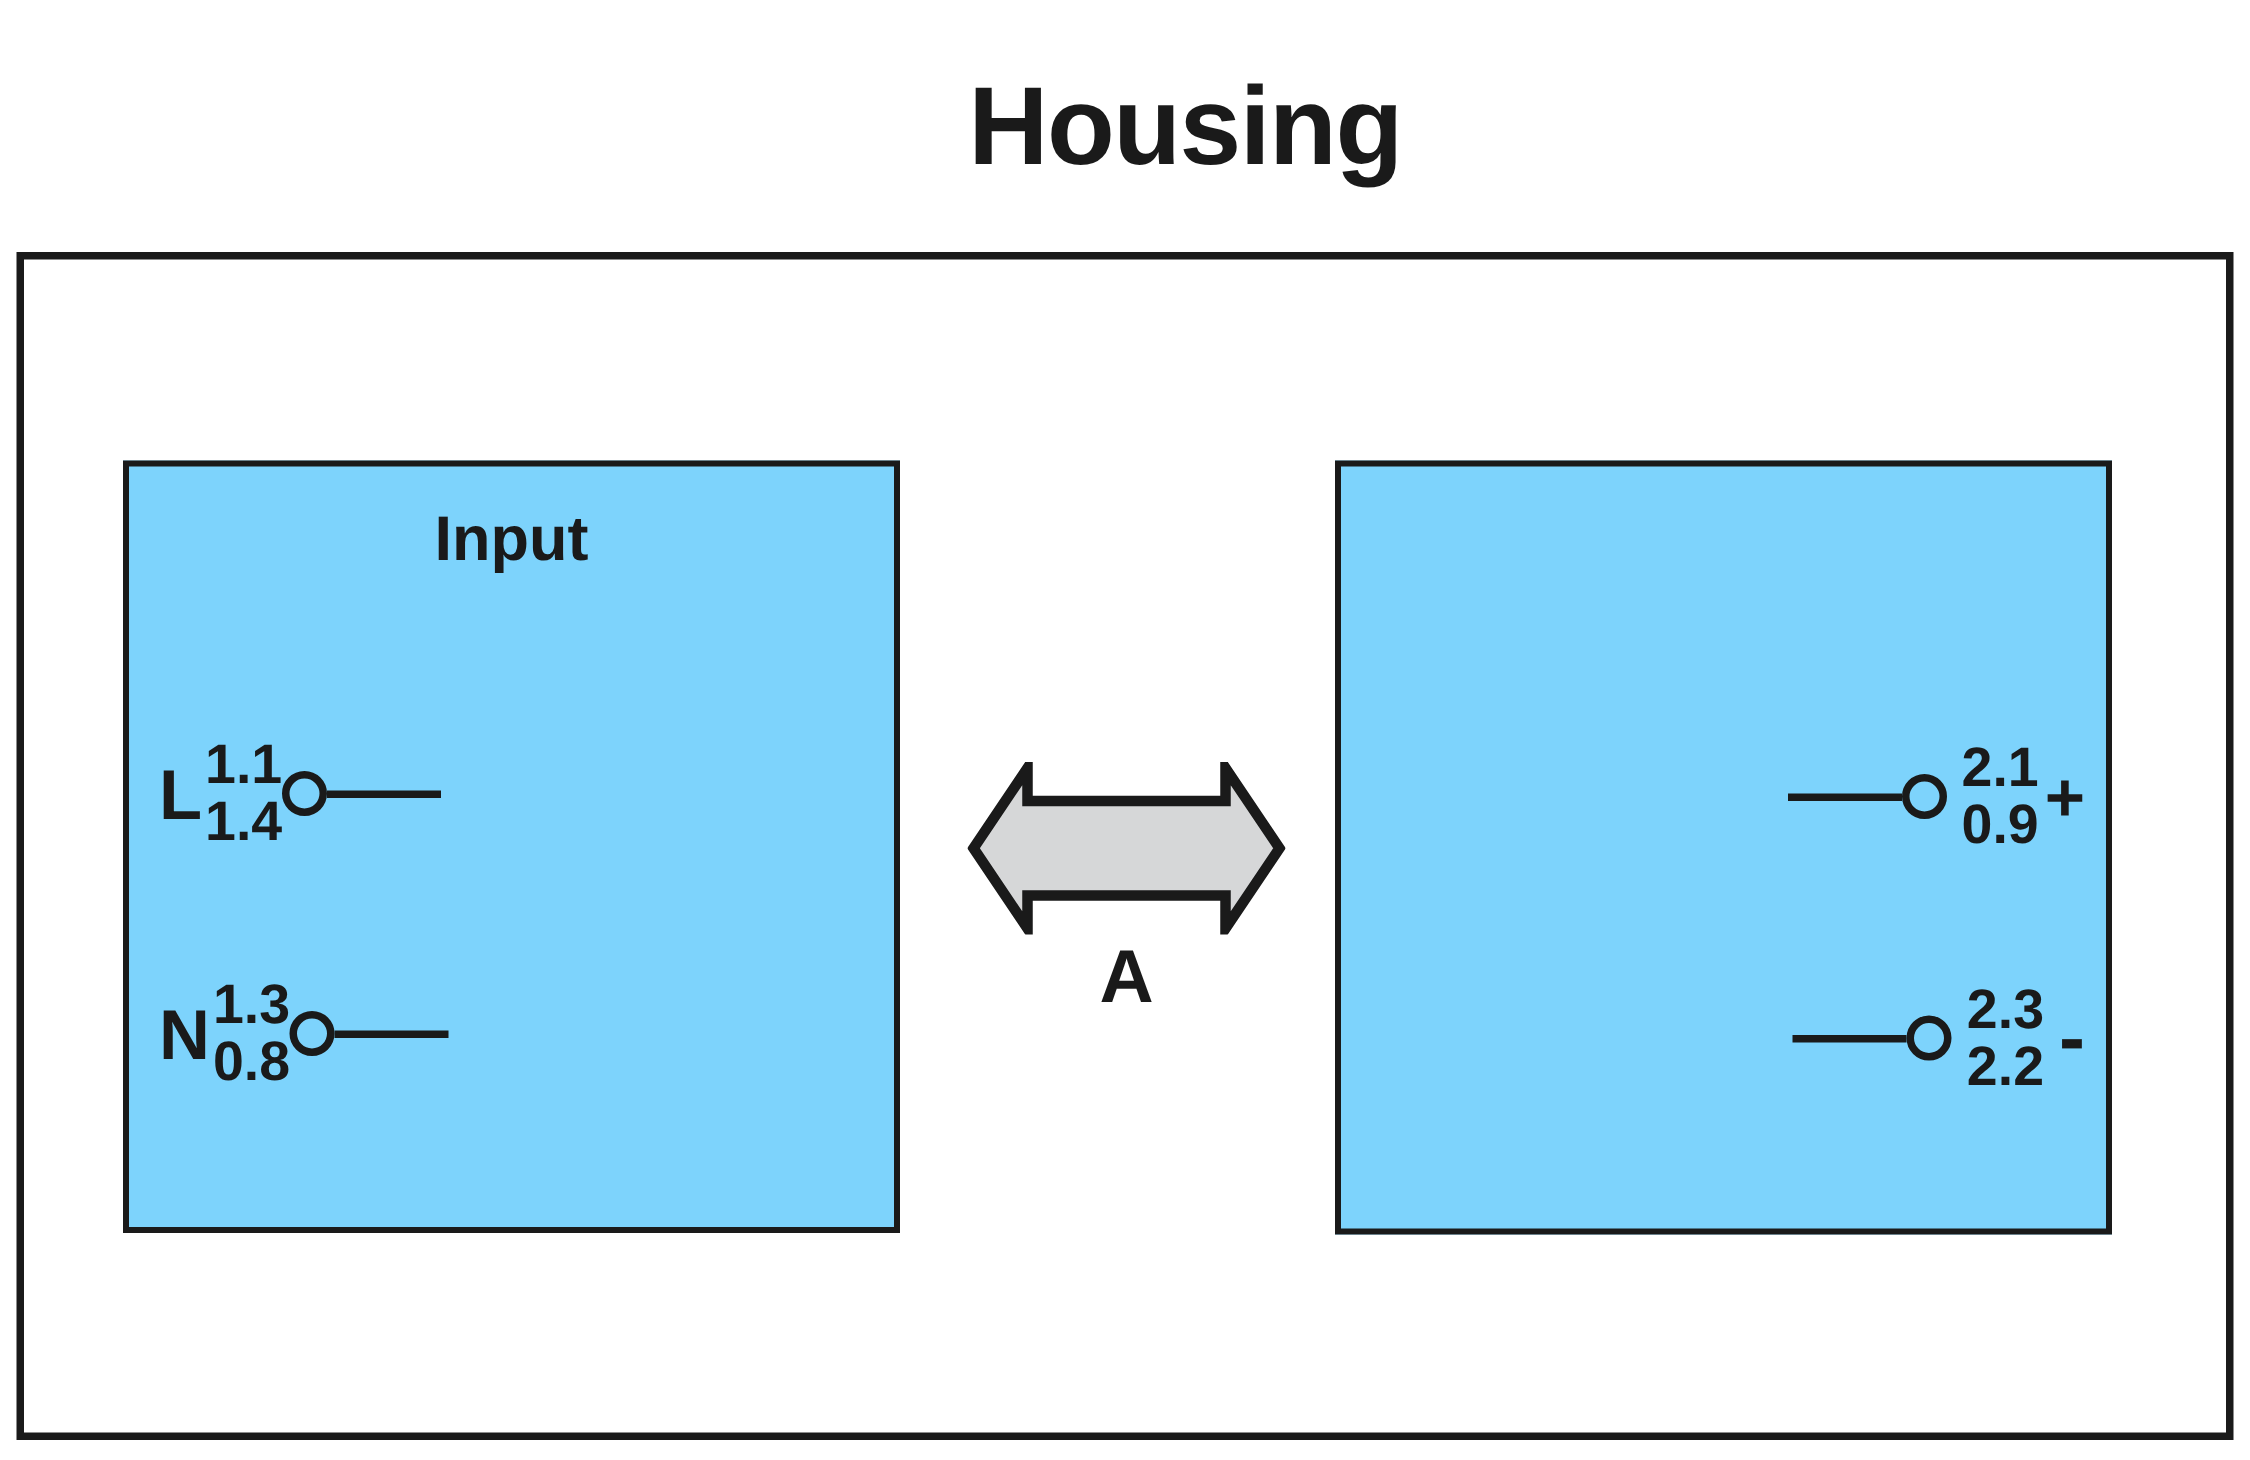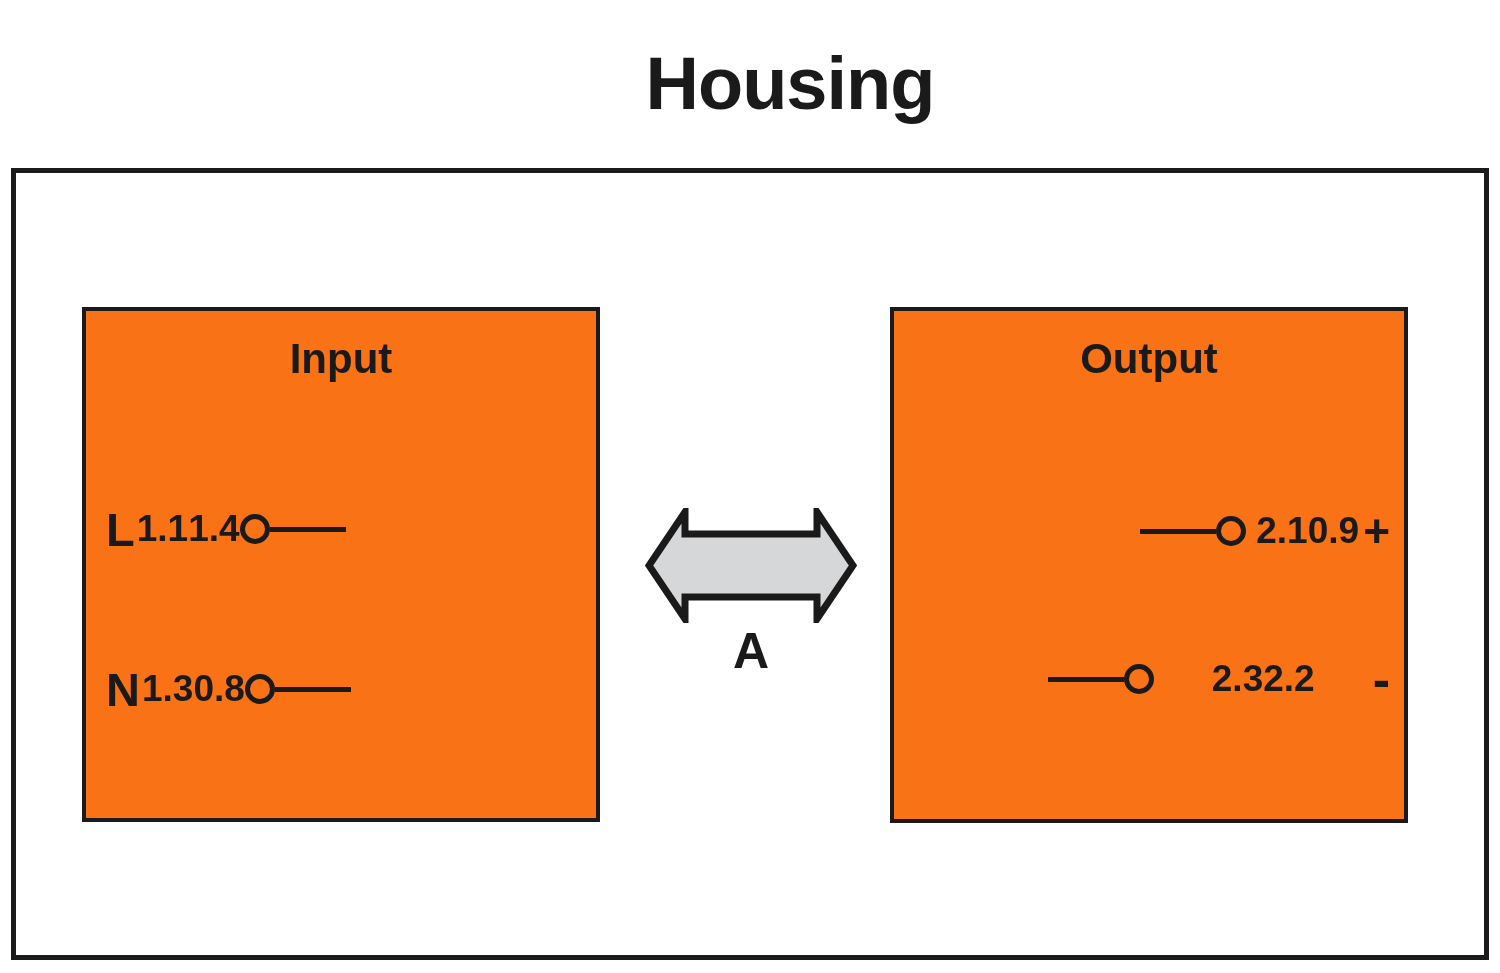--- a/index.html
+++ b/index.html
@@ -41,21 +41,21 @@
     width: 1478px;
     height: 792px;
     border: 5px solid #1a1a1a;
     box-sizing: border-box;
     background: #ffffff;
   }
 
   
   .module {
     position: absolute;
-    background: #f97316;
+    background: #7dd3fc;
     border: 4px solid #1a1a1a;
     box-sizing: border-box;
   }
   #module-input  { left: 82px;  top: 307px; width: 518px; height: 515px; }
   #module-output { left: 890px; top: 307px; width: 518px; height: 516px; }
 
   .module-title {
     position: absolute;
     left: 0;
     top: 27px;
@@ -82,21 +82,21 @@
     font-size: 47px;
     font-weight: bold;
     color: #1a1a1a;
     line-height: 1;
     margin-right: 2px;
   }
 
   
   .pin-stack {
     display: flex;
-    flex-direction: row;
+    flex-direction: column;
     justify-content: center;
     line-height: 1.02;
   }
   .pin-stack span {
     font-size: 37px;
     font-weight: bold;
     color: #1a1a1a;
     white-space: nowrap;
   }
 
@@ -183,35 +183,34 @@
         <span>0.8</span>
       </span>
       <span class="connector">
         <span class="circle"></span>
         <span class="lead"></span>
       </span>
     </div>
   </div>
 
   <div class="module" id="module-output">
-    <div class="module-title">Output</div>
 
     <div class="terminal right" style="top: 172px;">
       <span class="connector">
         <span class="lead"></span>
         <span class="circle"></span>
       </span>
       <span class="pin-stack" style="margin-left:10px;">
         <span>2.1</span>
         <span>0.9</span>
       </span>
       <span class="polarity plus">+</span>
     </div>
 
-    <div class="terminal right" style="top: 320px; gap: 48px;">
+    <div class="terminal right" style="top: 333px;">
       <span class="connector">
         <span class="lead"></span>
         <span class="circle"></span>
       </span>
       <span class="pin-stack" style="margin-left:10px;">
         <span>2.3</span>
         <span>2.2</span>
       </span>
       <span class="polarity minus">-</span>
     </div>

